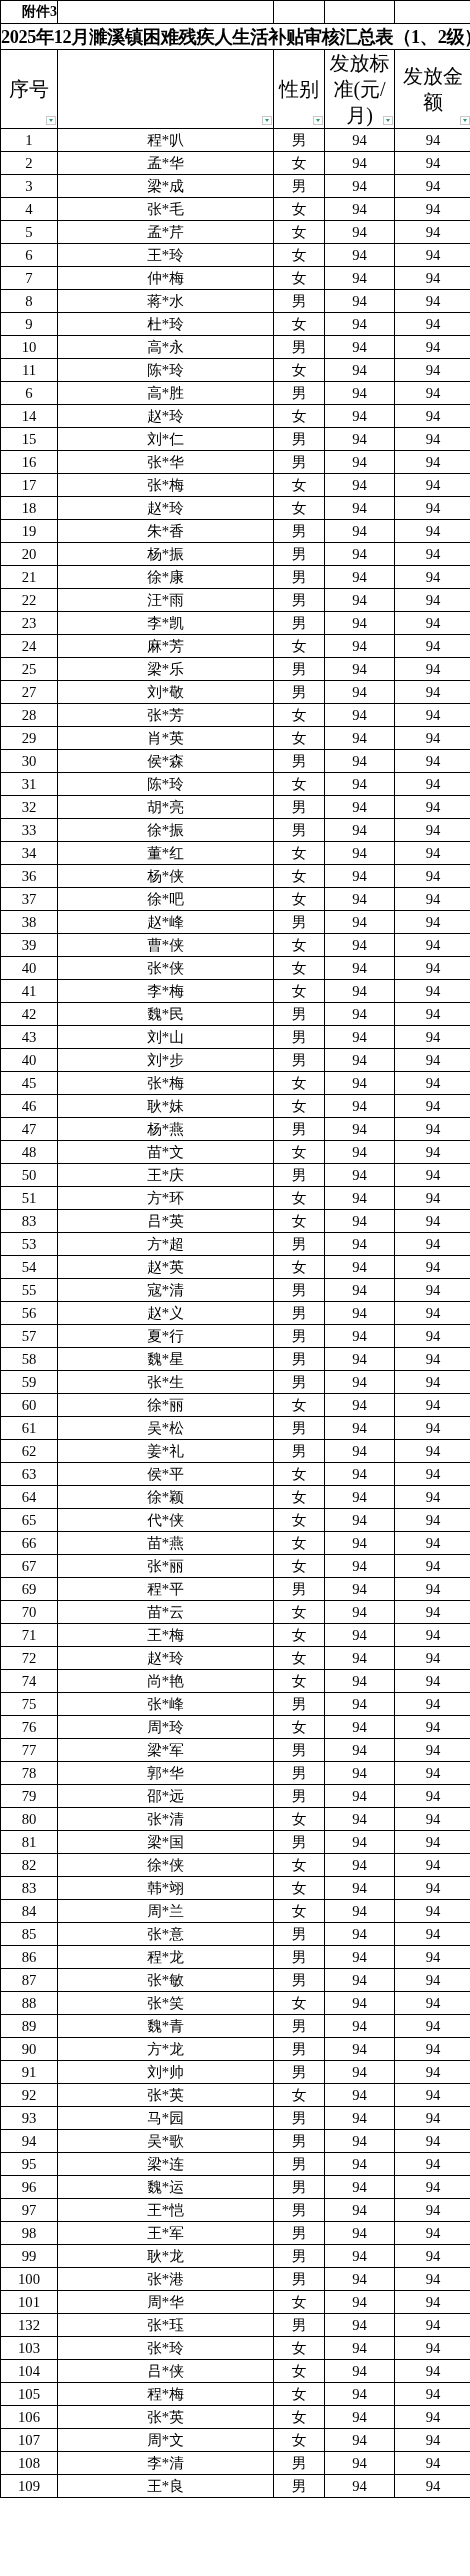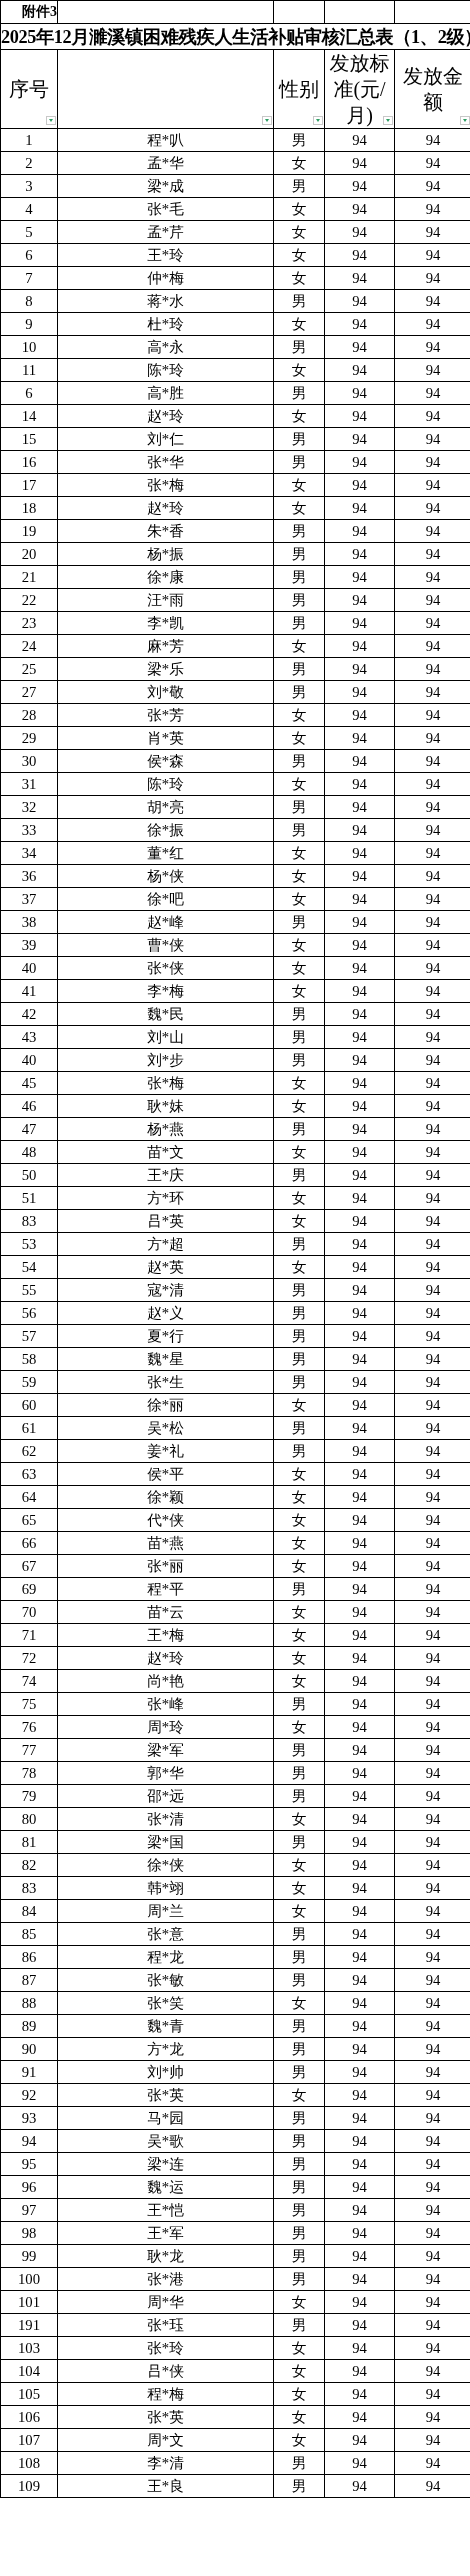--- a/index.html
+++ b/index.html
@@ -782,21 +782,21 @@
         <td>94</td>
       </tr>
       <tr>
         <td>101</td>
         <td>周*华</td>
         <td>女</td>
         <td>94</td>
         <td>94</td>
       </tr>
       <tr>
-        <td>191</td>
+        <td>132</td>
         <td>张*珏</td>
         <td>男</td>
         <td>94</td>
         <td>94</td>
       </tr>
       <tr>
         <td>103</td>
         <td>张*玲</td>
         <td>女</td>
         <td>94</td>

